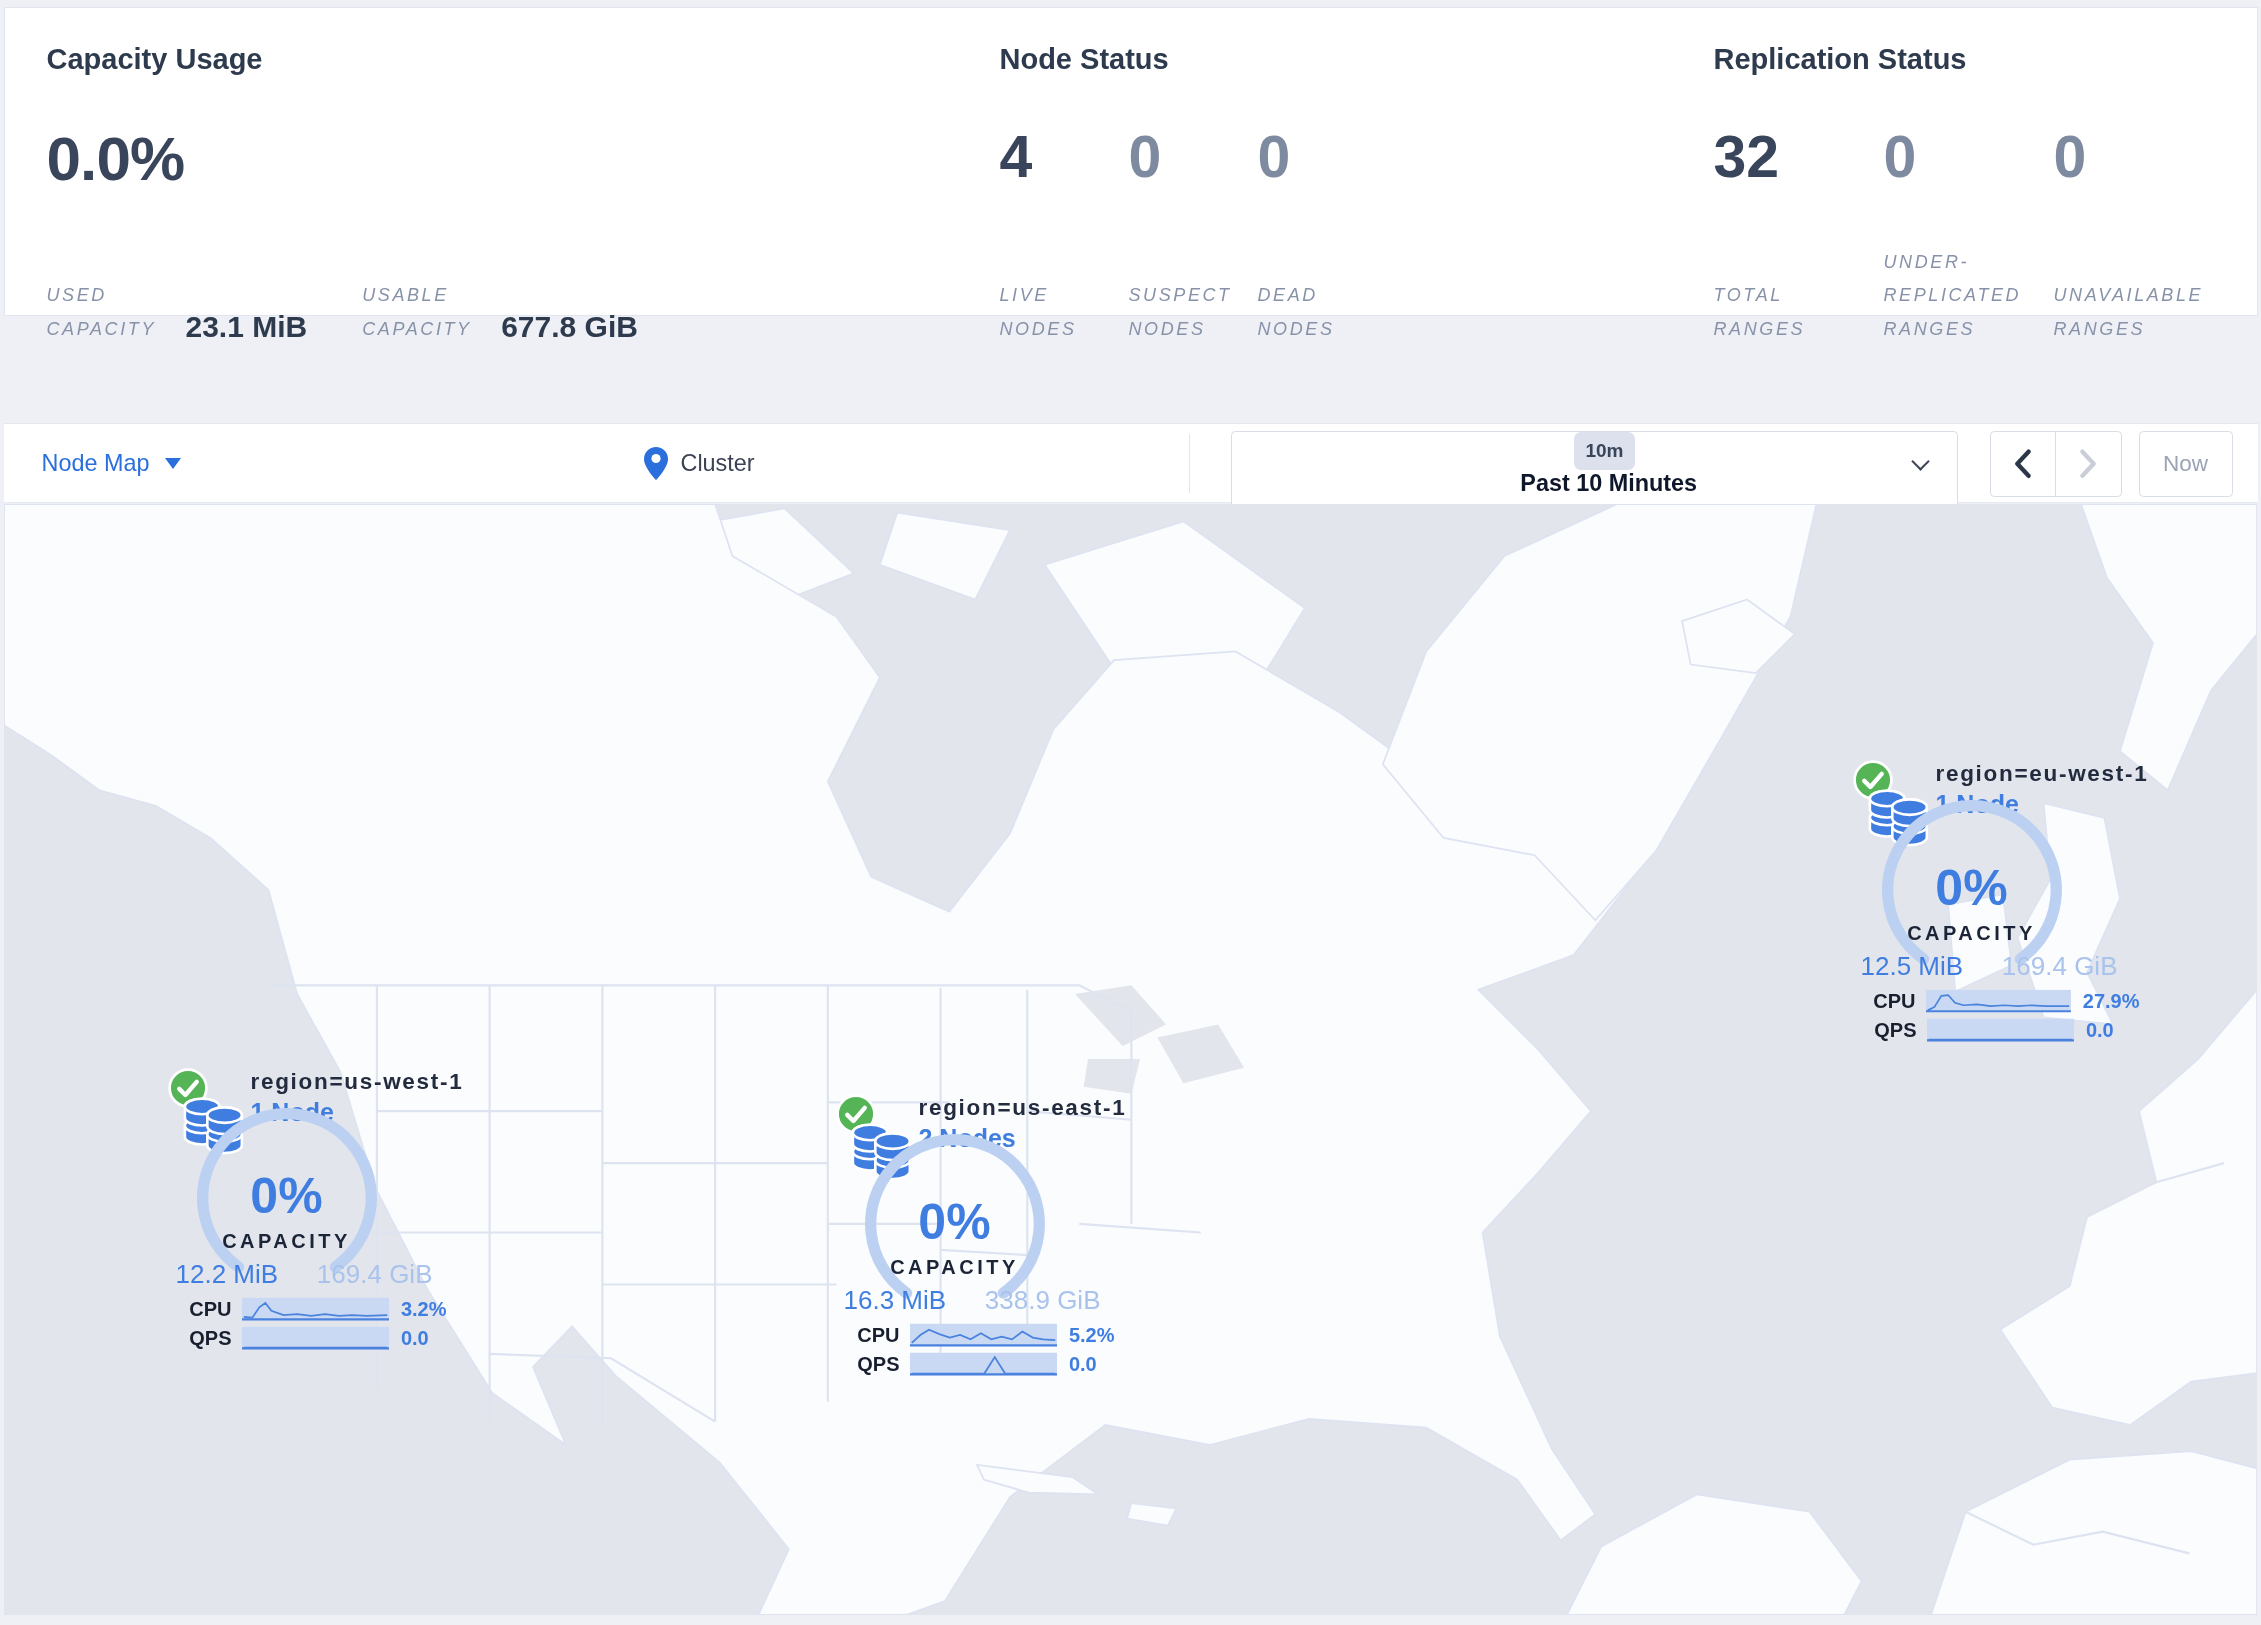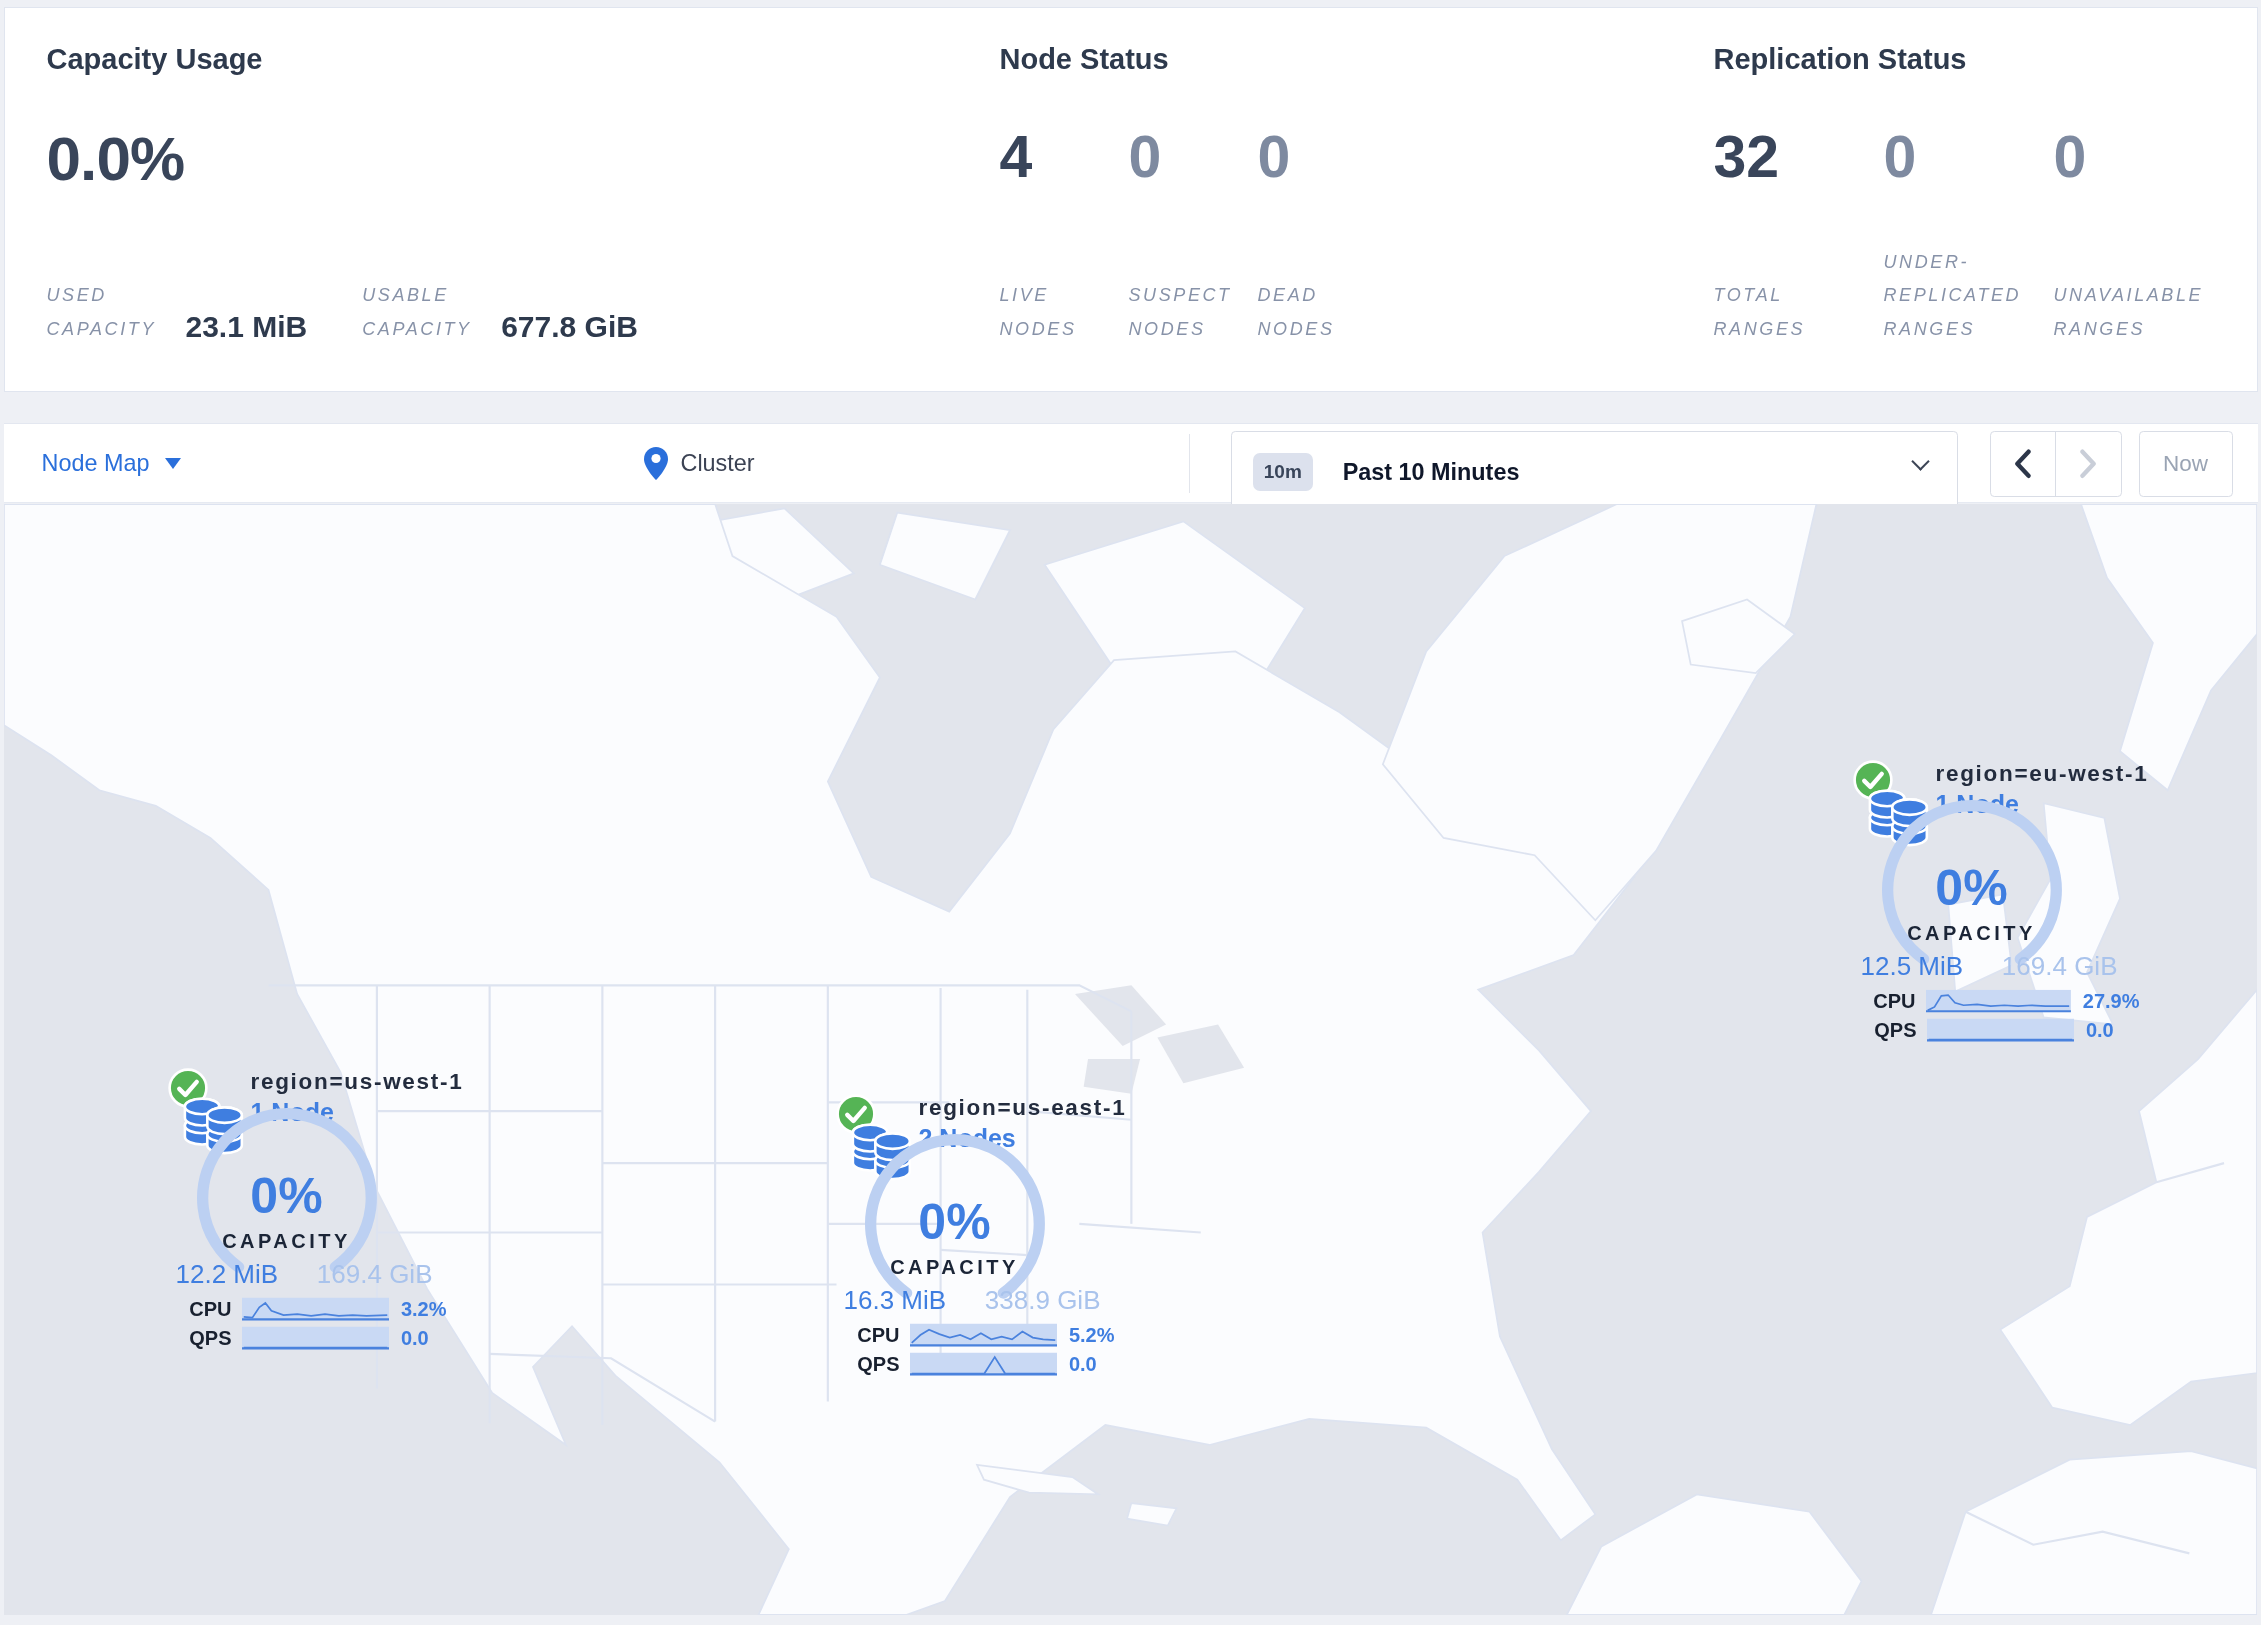--- a/index.html
+++ b/index.html
@@ -1,21 +1,21 @@
 <!DOCTYPE html>
 <html style="font-size:14px"><head>
 <meta charset="utf-8">
 <style>
   * { margin:0; padding:0; box-sizing:border-box; }
   html,body { background:#eef0f5; }
   body { font-family:"Liberation Sans", sans-serif; }
   .page { position:relative; width:2261px; height:1626px; background:#eef0f5; overflow:hidden; }
 
   
-  .stats-panel { position:absolute; left:3.5px; top:7px; width:2254px; height:385px;
+  .stats-panel { position:absolute; left:3.5px; top:7px; width:2254px; height:309px;
                  background:#ffffff; border:0.9px solid #e0e5ef; }
   .stat-group { position:absolute; top:0; height:100%; }
   .stat-group.capacity { left:42px; width:910px; }
   .stat-group.nodes { left:995px; width:676px; }
   .stat-group.replication { left:1709px; width:538px; }
   .section-title { position:absolute; top:35px; left:0; font-size:29px; font-weight:700; color:#2e3a4d; }
 
   .cap-row { position:absolute; left:0; top:120px; display:flex; align-items:flex-start; }
   .cap-percent { font-size:62px; font-weight:700; color:#39455a; line-height:1; letter-spacing:-0.9px; }
   .cap-bar-wrap { margin-left:40px; margin-top:21px; width:468px; position:relative; }
@@ -42,21 +42,21 @@
              background:#ffffff; border-top:0.9px solid #e3e7f0; border-bottom:0.9px solid #e6eaf2; }
   .view-selector { position:absolute; left:38px; top:0; height:100%; display:flex; align-items:center; cursor:pointer;text-align:center; }
   .view-selector-label { font-size:23.4px; color:#2a6fdb; }
   .tri-down { width:0; height:0; margin-left:15.6px; border-left:8.7px solid transparent;
               border-right:8.7px solid transparent; border-top:11.3px solid #2a6fdb; }
   .crumb { position:absolute; left:640px; top:0; height:100%; display:flex; align-items:center; }
   .crumb-label { font-size:23.4px; color:#3c4354; margin-left:13px; }
   .toolbar-divider { position:absolute; left:1185px; top:10.4px; height:59px; width:1.7px; background:#e2e5ec; }
 
   .time-box { position:absolute; left:1227px; top:7px; width:727px; height:82px; background:#fff;
-              border:1.7px solid #d9dde6; border-radius:4.3px; display:flex; align-items:center; cursor:pointer; }
+              border:1.7px solid #d9dde6; border-radius:4.3px; display:flex; align-items:center; cursor:pointer;flex-direction:column; }
   .time-badge { margin-left:21px; background:#dce1ed; color:#39455a; font-weight:700; font-size:19px;
                 padding:7.8px 11.3px; border-radius:7px; }
   .time-label { margin-left:29.5px; font-size:23.4px; font-weight:700; color:#0f172a;text-align:right; }
   .chev-down { position:absolute; right:29.5px; top:22.5px; width:13px; height:13px;
                border-right:2.6px solid #3c4556; border-bottom:2.6px solid #3c4556; transform:rotate(45deg); }
 
   .time-nav { position:absolute; left:1986px; top:7px; width:132px; height:66px; background:#fff;
               border:1.7px solid #d9dde6; border-radius:4.3px; display:flex; }
   .time-nav-btn { width:50%; display:flex; align-items:center; justify-content:center; cursor:pointer; }
   .time-nav-btn.prev { border-right:1.7px solid #d9dde6; }

